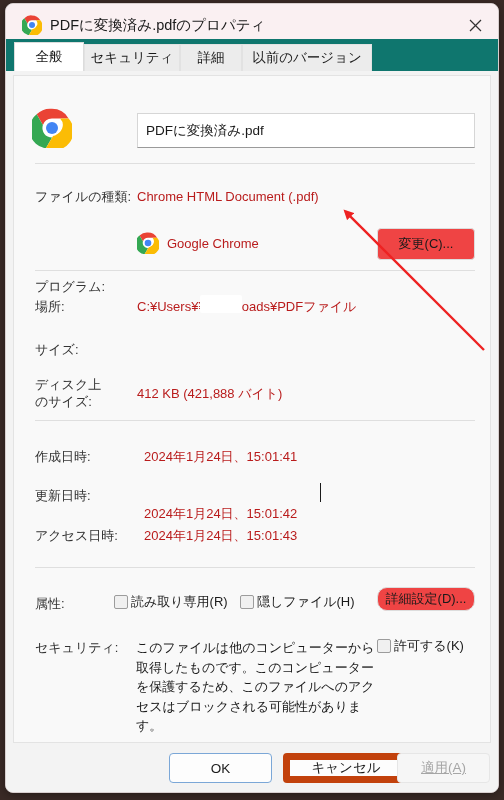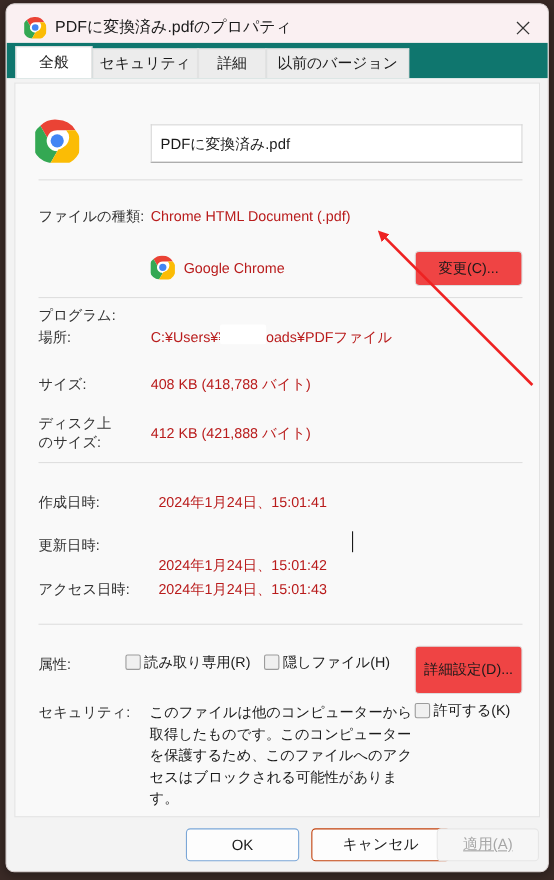--- a/index.html
+++ b/index.html
@@ -240,21 +240,21 @@
   }
   #btn-ok {
     left: 163px; width: 103px;
     background: #fdfdfd;
     border: 1px solid #7ba7d7;
     color: #1a1a1a;
   }
   #btn-cancel {
     left: 277px; width: 126px;
     background: #fdfdfd;
-    border: 1px solid #c2410c;
+    border: 7px solid #c2410c;
     color: #1a1a1a;
   }
   #btn-apply {
     left: 391px; width: 93px;
     background: #f6f6f6;
     border: 1px solid #e6e6e6;
     color: #a6a6a6;
     text-decoration: underline;
   }
 
@@ -343,21 +343,20 @@
 
     <div class="hr" style="top:194px;"></div>
 
     <span class="lbl" style="left:21px; top:222px;">場所:</span>
     <span class="val" style="left:123px; top:222px;">
       <span>C:¥Users¥</span><span>¥Downloads¥PDFファイル</span>
     </span>
     <div id="redaction" style="left:186px; top:219px; width:42px; height:18px;"></div>
 
     <span class="lbl" style="left:21px; top:265px;">サイズ:</span>
-    <span class="val" style="left:123px; top:265px;">408 KB (418,788 バイト)</span>
 
     <span class="lbl" style="left:21px; top:300px;">
       <span>ディスク上</span><br>
       <span>のサイズ:</span>
     </span>
     <span class="val" style="left:123px; top:309px;">412 KB (421,888 バイト)</span>
 
     <div class="hr" style="top:344px;"></div>
 
     <span class="lbl" style="left:21px; top:372px;">作成日時:</span>
@@ -374,21 +373,21 @@
 
     <span class="lbl" style="left:21px; top:519px;">属性:</span>
     <div class="cbrow" style="left:100px; top:517px;">
       <span class="cbox"></span>
       <span class="cbtext">読み取り専用(R)</span>
     </div>
     <div class="cbrow" style="left:226px; top:517px;">
       <span class="cbox"></span>
       <span class="cbtext">隠しファイル(H)</span>
     </div>
-    <div class="panel-btn" style="left:363px; top:511px; width:98px; height:44px;">
+    <div class="panel-btn" style="left:363px; top:511px; width:98px; height:24px;border-radius:10px;">
       <span>詳細設定(D)...</span>
     </div>
 
     <span class="lbl" style="left:21px; top:563px;">セキュリティ:</span>
     <div id="sec-text" style="left:122px; top:562px; width:240px;">このファイルは他のコンピューターから取得したものです。このコンピューターを保護するため、このファイルへのアクセスはブロックされる可能性があります。</div>
     <div class="cbrow" style="left:363px; top:561px;">
       <span class="cbox"></span>
       <span class="cbtext">許可する(K)</span>
     </div>
 

